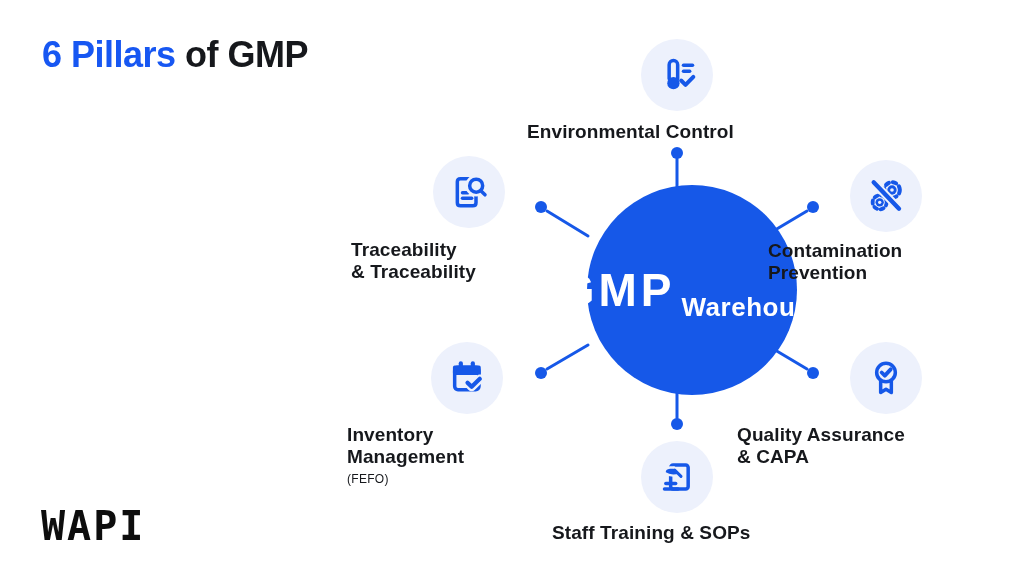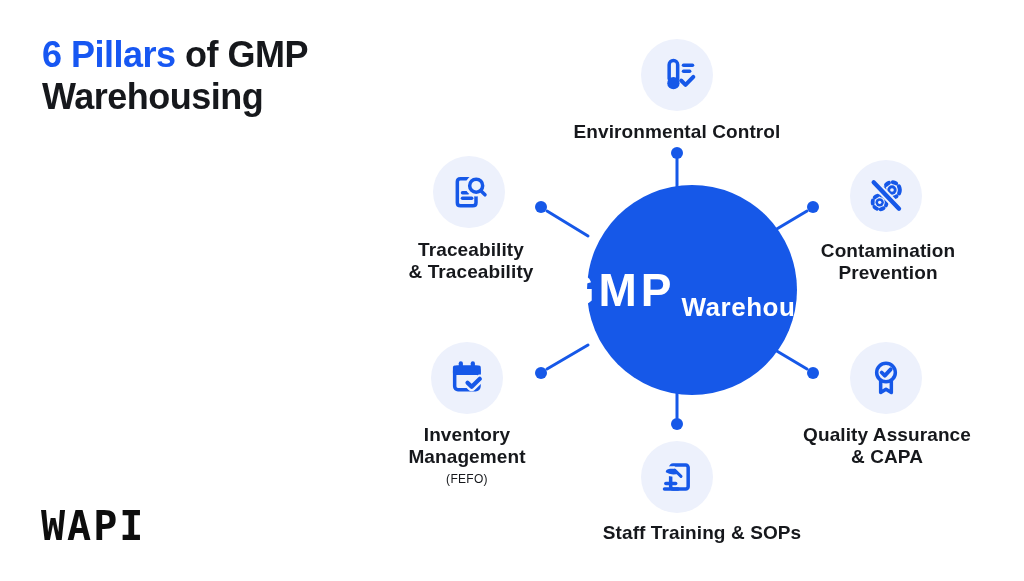--- a/index.html
+++ b/index.html
@@ -36,39 +36,39 @@
   }
   .hub-title{font-size:46px;font-weight:800;letter-spacing:4px;line-height:44px;}
   .hub-subtitle{font-size:26px;font-weight:700;letter-spacing:0.5px;line-height:26px;margin-top:34px;}
   .icon-bubble{
     position:absolute;width:72px;height:72px;border-radius:50%;
     background:var(--light);color:var(--accent);
     display:flex;align-items:center;justify-content:center;
   }
   .icon-bubble svg{width:40px;height:40px;}
   .plabel{
-    position:absolute;text-align:center;
+    position:absolute;text-align:left;
     font-size:19px;line-height:22px;font-weight:800;
     color:var(--dark);letter-spacing:0.1px;
   }
   .plabel span{display:block;}
   .plabel .thin{font-weight:400;font-size:12px;letter-spacing:0.3px;}
   .logo{
     position:absolute;left:41px;top:508px;
     font-family:"DejaVu Sans Mono", monospace;
     font-size:40px;line-height:36px;font-weight:700;
     letter-spacing:2px;color:#0D0D0D;
   }
 </style>
 </head>
 <body>
 
 <div class="canvas">
 
-  <h1 class="title"><span class="blue">6 Pillars</span><span> of GMP</span><br><span>Warehousing</span></h1>
+  <h1 class="title"><span class="blue">6 Pillars</span><span> of GMP</span><br></h1>
 
   <svg class="connectors" viewBox="0 0 1024 581" aria-hidden="true">
     <g>
       <line x1="677" y1="188" x2="677" y2="159"></line>
         <circle cx="677" cy="153" r="6"></circle>
     </g>
     <g>
       <line x1="588" y1="236" x2="547" y2="211"></line>
         <circle cx="541" cy="207" r="6"></circle>
     </g>

